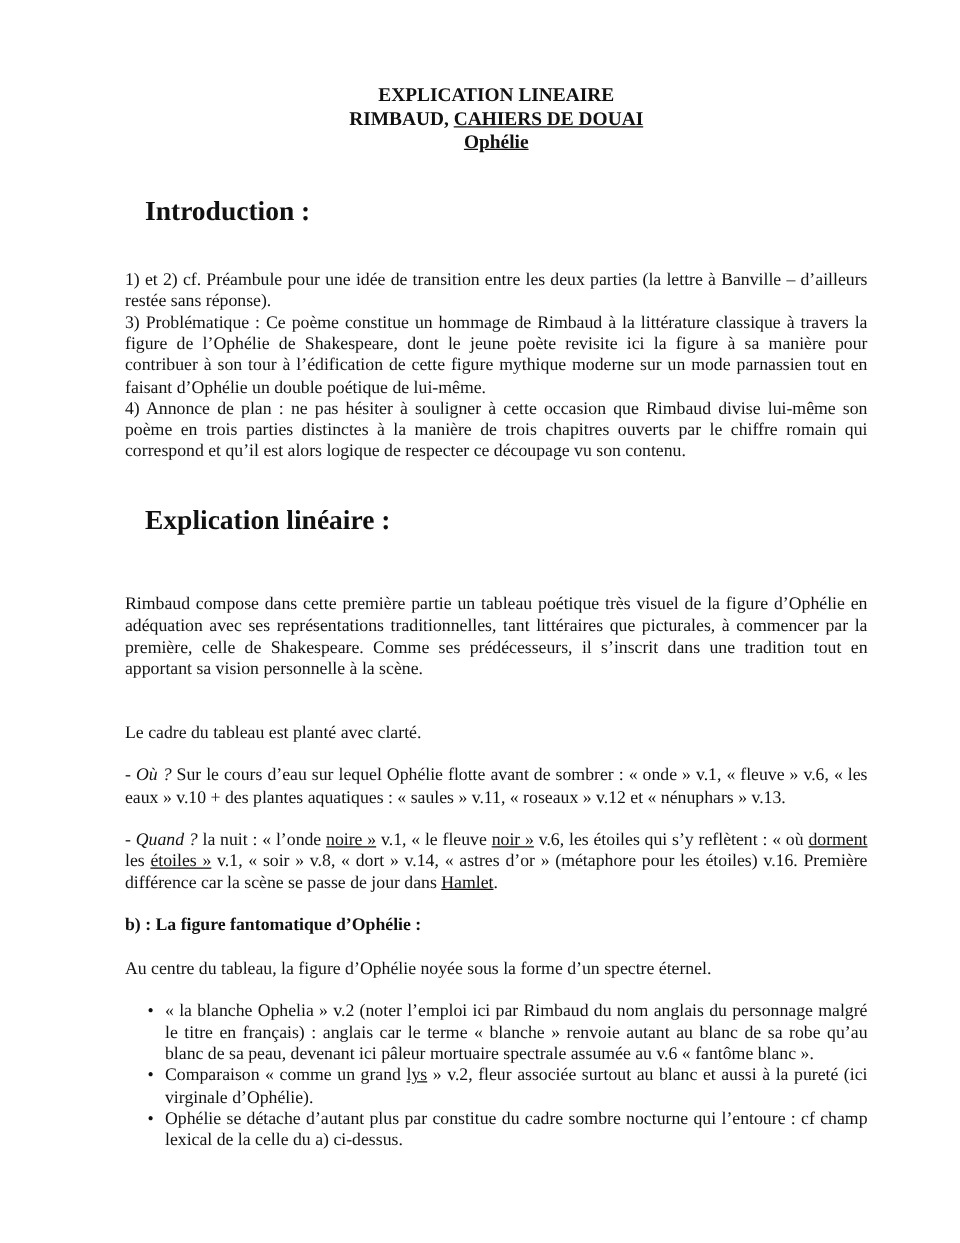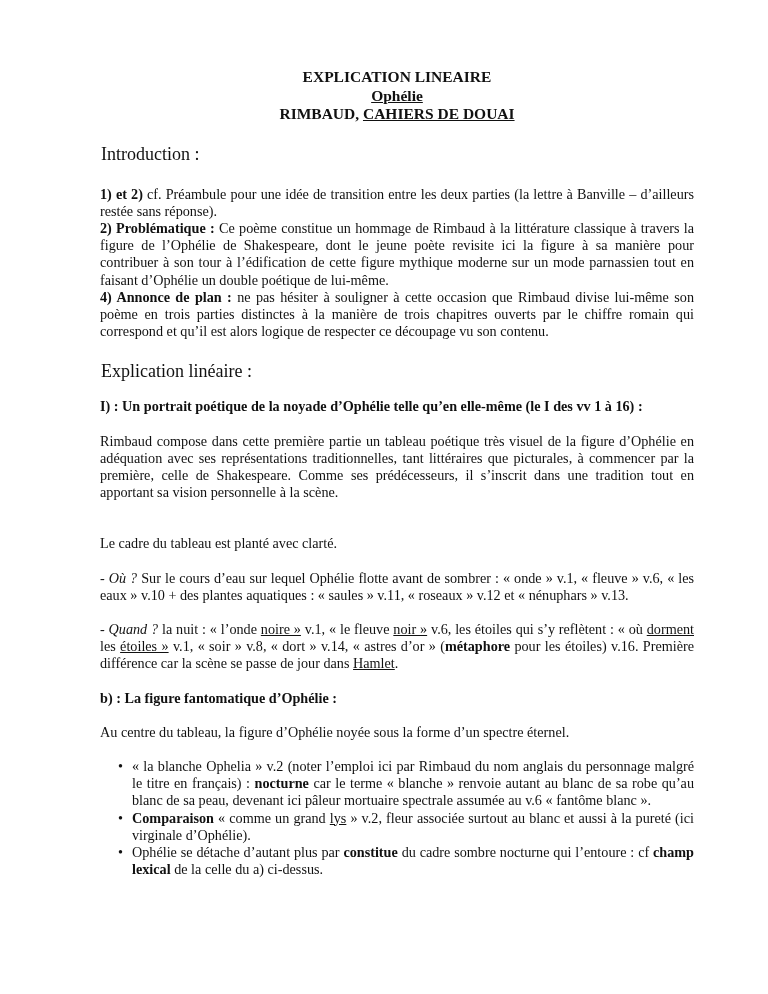--- a/index.html
+++ b/index.html
@@ -9,71 +9,70 @@
       color: #111111;
     }
     .page { position: relative; width: 768px; height: 994px; }
     .content {
       position: absolute; left: 100px; top: 68px; width: 594px;
       font-size: 14.2px; line-height: 17.2px;
     }
     .title-block { text-align: center; font-weight: bold; font-size: 15.5px; line-height: 18.5px; margin-left: 0; }
     .title-line { display: block; }
     .u { text-decoration: underline; }
-    h2 { font-size: 18px; font-weight: normal; margin: 1px; line-height: 22px; }
+    h2 { font-size: 22px; font-weight: bold; margin: 16px; line-height: 22px; }
     h3 { font-size: 14.2px; font-weight: bold; margin: 0; line-height: 17.2px; }
     p { margin: 0; text-align: justify; }
-    b { font-weight: bold; }
+    b { font-weight: normal; }
     i { font-style: italic; }
     .sp-intro { height: 20px; }
     .sp-s { height: 17px; }
     ul { margin: 0; padding: 0; list-style: none; }
     li { position: relative; padding-left: 32px; margin-left: 0; text-align: justify; }
     li::before { content: "\2022"; position: absolute; left: 18px; top: 0; }
   </style>
 </head>
 <body>
 
 <div class="page">
   <div class="content">
 
     <div class="title-block">
       <span class="title-line">EXPLICATION LINEAIRE</span>
+      <span class="title-line"><span>RIMBAUD, </span><span class="u">CAHIERS DE DOUAI</span></span>
       <span class="title-line u">Ophélie</span>
-      <span class="title-line"><span>RIMBAUD, </span><span class="u">CAHIERS DE DOUAI</span></span>
     </div>
 
     <div style="height:18px"></div>
     <h2>Introduction :</h2>
     <div class="sp-intro"></div>
 
     <p><b>1) et 2)</b><span> cf. Préambule pour une idée de transition entre les deux parties (la lettre à Banville – d’ailleurs restée sans réponse).</span></p>
-    <p><b>2) Problématique :</b><span> Ce poème constitue un hommage de Rimbaud à la littérature classique à travers la figure de l’Ophélie de Shakespeare, dont le jeune poète revisite ici la figure à sa manière pour contribuer à son tour à l’édification de cette figure mythique moderne sur un mode parnassien tout en faisant d’Ophélie un double poétique de lui-même.</span></p>
+    <p><b>3) Problématique :</b><span> Ce poème constitue un hommage de Rimbaud à la littérature classique à travers la figure de l’Ophélie de Shakespeare, dont le jeune poète revisite ici la figure à sa manière pour contribuer à son tour à l’édification de cette figure mythique moderne sur un mode parnassien tout en faisant d’Ophélie un double poétique de lui-même.</span></p>
     <p><b>4) Annonce de plan :</b><span> ne pas hésiter à souligner à cette occasion que Rimbaud divise lui-même son poème en trois parties distinctes à la manière de trois chapitres ouverts par le chiffre romain qui correspond et qu’il est alors logique de respecter ce découpage vu son contenu.</span></p>
 
     <div style="height:19px"></div>
     <h2>Explication linéaire :</h2>
     <div style="height:15px"></div>
-    <h3>I) : Un portrait poétique de la noyade d’Ophélie telle qu’en elle-même (le I des vv 1 à 16) :</h3>
     <div class="sp-s"></div>
     <p>Rimbaud compose dans cette première partie un tableau poétique très visuel de la figure d’Ophélie en adéquation avec ses représentations traditionnelles, tant littéraires que picturales, à commencer par la première, celle de Shakespeare. Comme ses prédécesseurs, il s’inscrit dans une tradition tout en apportant sa vision personnelle à la scène.</p>
     <div class="sp-s"></div>
 
     <div class="sp-s"></div>
     <p>Le cadre du tableau est planté avec clarté.</p>
     <div class="sp-s"></div>
     <p>- <i>Où ?</i><span> Sur le cours d’eau sur lequel Ophélie flotte avant de sombrer : « onde » v.1, « fleuve » v.6, « les eaux » v.10 + des plantes aquatiques : « saules » v.11, « roseaux » v.12 et « nénuphars » v.13.</span></p>
     <div class="sp-s"></div>
     <p>- <i>Quand ?</i><span> la nuit : « l’onde </span><span class="u">noire »</span><span> v.1, « le fleuve </span><span class="u">noir »</span><span> v.6, les étoiles qui s’y reflètent : « où </span><span class="u">dorment</span><span> les </span><span class="u">étoiles »</span><span> v.1, « soir » v.8, « dort » v.14, « astres d’or » (</span><b>métaphore</b><span> pour les étoiles) v.16. Première différence car la scène se passe de jour dans </span><span class="u">Hamlet</span><span>.</span></p>
     <div class="sp-s"></div>
 
     <h3>b) : La figure fantomatique d’Ophélie :</h3>
     <div class="sp-s"></div>
     <p>Au centre du tableau, la figure d’Ophélie noyée sous la forme d’un spectre éternel.</p>
     <div class="sp-s"></div>
     <ul>
-      <li><span>« la blanche Ophelia » v.2 (noter l’emploi ici par Rimbaud du nom anglais du personnage malgré le titre en français) : </span><b>nocturne</b><span> car le terme « blanche » renvoie autant au blanc de sa robe qu’au blanc de sa peau, devenant ici pâleur mortuaire spectrale assumée au v.6 « fantôme blanc ».</span></li>
+      <li><span>« la blanche Ophelia » v.2 (noter l’emploi ici par Rimbaud du nom anglais du personnage malgré le titre en français) : </span><b>anglais</b><span> car le terme « blanche » renvoie autant au blanc de sa robe qu’au blanc de sa peau, devenant ici pâleur mortuaire spectrale assumée au v.6 « fantôme blanc ».</span></li>
       <li><b>Comparaison</b><span> « comme un grand </span><span class="u">lys</span><span> » v.2, fleur associée surtout au blanc et aussi à la pureté (ici virginale d’Ophélie).</span></li>
       <li><span>Ophélie se détache d’autant plus par </span><b>constitue</b><span> du cadre sombre nocturne qui l’entoure : cf </span><b>champ lexical</b><span> de la celle du a) ci-dessus.</span></li>
     </ul>
 
   </div>
 </div>
 
 </body></html>

